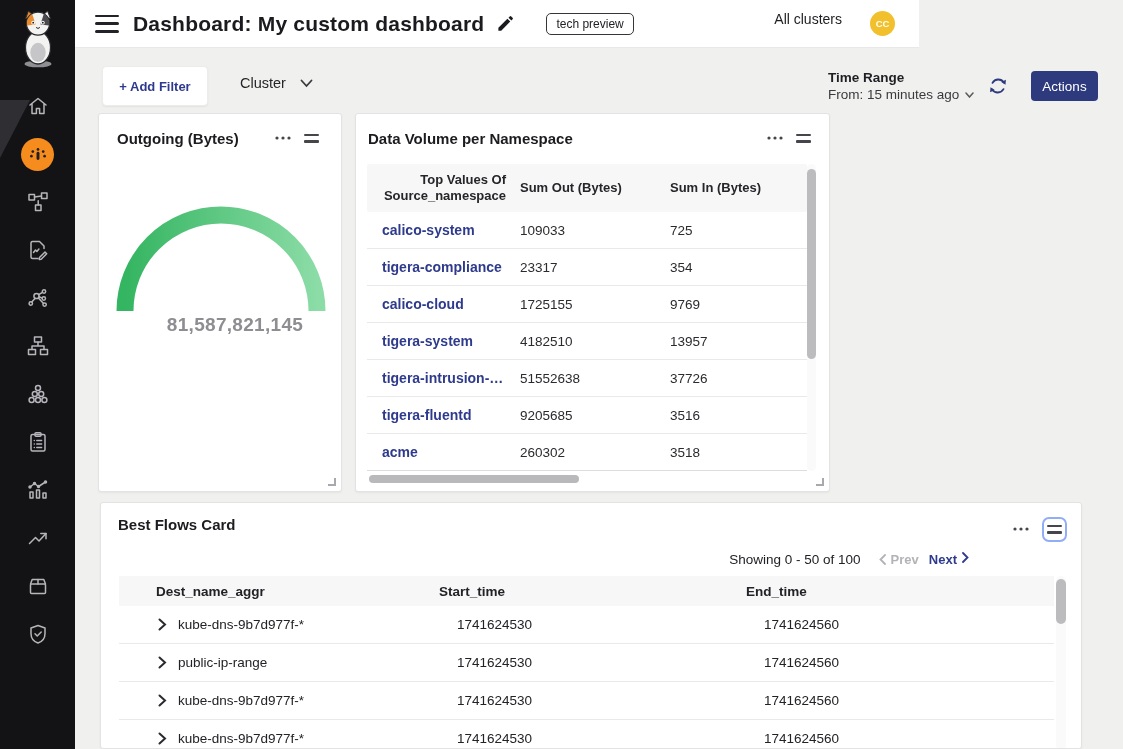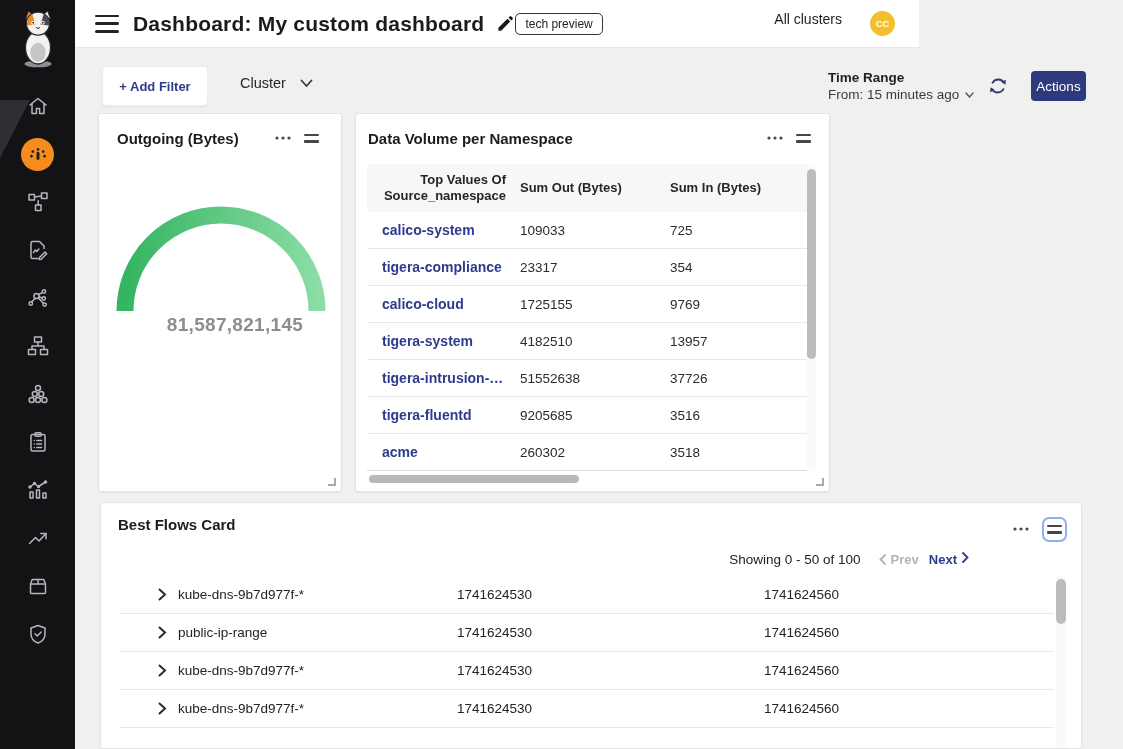--- a/index.html
+++ b/index.html
@@ -21,39 +21,39 @@
   .active-dash svg { width:24px; height:24px; stroke:none; }
 
   
   .topbar { position:absolute; left:75px; top:0; width:844px; height:48px; background:#ffffff;
     border-bottom:1px solid #e8e8e8; display:flex; align-items:center; z-index:20; }
   .hamburger { margin-left:20px; width:24px; height:18px; display:flex; flex-direction:column;
     justify-content:space-between; cursor:pointer; }
   .hamburger span { display:block; height:2.6px; background:#232327; border-radius:2px; }
   .page-title { margin-left:14px; font-size:21px; font-weight:700; color:#1b1b1f; letter-spacing:.2px; white-space:nowrap; }
   .edit-pencil { margin-left:12px; cursor:pointer; display:flex; }
-  .badge { margin-left:0; border:1.5px solid #36363a; border-radius:5px; padding:3px 9px;
+  .badge { margin-left:31px; border:1.5px solid #36363a; border-radius:5px; padding:3px 9px;
     font-size:12px; color:#232327; white-space:nowrap; }
   .topbar-right { margin-left:auto; display:flex; align-items:flex-start; gap:28px; padding-right:24px; }
   .all-clusters { font-size:14px; font-weight:500; color:#1e1e22; cursor:pointer; }
   .avatar { width:25px; height:25px; border-radius:50%; background:#f1c02c; color:#fffdf2;
     font-size:9.5px; font-weight:700; display:flex; align-items:center; justify-content:center; cursor:pointer; }
 
   
   .btn-addfilter { position:absolute; left:102px; top:66px; width:106px; height:40px; background:#fff;
     border:1px solid #ececec; border-radius:4px; box-shadow:0 1px 2px rgba(0,0,0,.06);
     font-size:13px; font-weight:600; color:#2e3a8c; cursor:pointer;
     display:flex; align-items:center; justify-content:center; }
   .cluster-dd { position:absolute; left:240px; top:75px; display:flex; align-items:center; gap:14px;
     font-size:14.5px; font-weight:500; color:#26262a; cursor:pointer; }
   .timerange { position:absolute; left:828px; top:70px; cursor:pointer; }
   .timerange .tr-label { font-size:13.5px; font-weight:700; color:#1f1f23; }
   .timerange .tr-value { margin-top:2px; font-size:13.5px; color:#3a3a3e; display:flex; align-items:center; gap:6px; }
   .refresh-btn { position:absolute; left:987px; top:75px; width:22px; height:22px; cursor:pointer; }
-  .btn-actions { position:absolute; left:1031px; top:71px; width:55px; height:30px; background:#2d3a7e;
+  .btn-actions { position:absolute; left:1031px; top:71px; width:67px; height:30px; background:#2d3a7e;
     border:none; border-radius:4px; color:#fff; font-size:13.5px; font-weight:500; cursor:pointer; }
 
   
   .card { position:absolute; background:#fff; border:1px solid #e3e3e4; border-radius:3px;
     box-shadow:0 1px 2px rgba(0,0,0,.05); }
   .card-title { font-size:15px; font-weight:700; color:#1c1c20; }
   .card-icons { position:absolute; top:20px; display:flex; align-items:center; gap:13px; }
   .dots-icon, .drag-icon { cursor:pointer; display:flex; }
   .drag-lines { width:15px; display:flex; flex-direction:column; gap:4px; }
   .drag-lines span { height:2.4px; background:#45454b; border-radius:1px; }
@@ -406,20 +406,25 @@
       </span>
       <span class="pg-next">
         <span>Next</span>
         <svg width="7" height="11" viewBox="0 0 7 11" fill="none" stroke="#2e3a8c" stroke-width="1.8" stroke-linecap="round">
             <path d="M1 1 L5.5 5.5 L1 10"></path>
           </svg>
       </span>
     </div>
 
     <div class="flows-table">
+      <div class="fl-header">
+        <span>Dest_name_aggr</span>
+        <span>Start_time</span>
+        <span>End_time</span>
+      </div>
       <div class="fl-row">
         <span class="row-chevron">
           <svg width="9" height="13" viewBox="0 0 9 13" fill="none" stroke="#2b2b2f" stroke-width="2" stroke-linecap="round">
               <path d="M1.5 1.5 L7 6.5 L1.5 11.5"></path>
             </svg>
         </span>
         <span>kube-dns-9b7d977f-*</span>
         <span>1741624530</span>
         <span>1741624560</span>
       </div>

